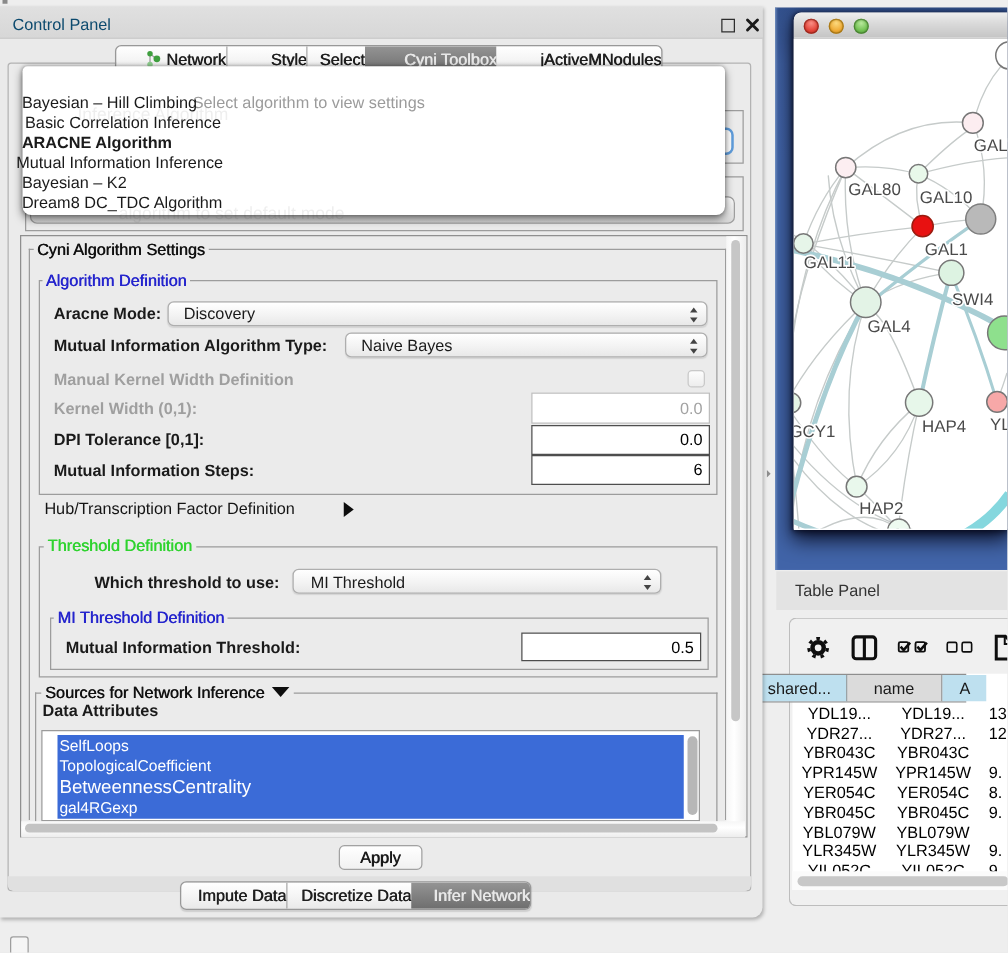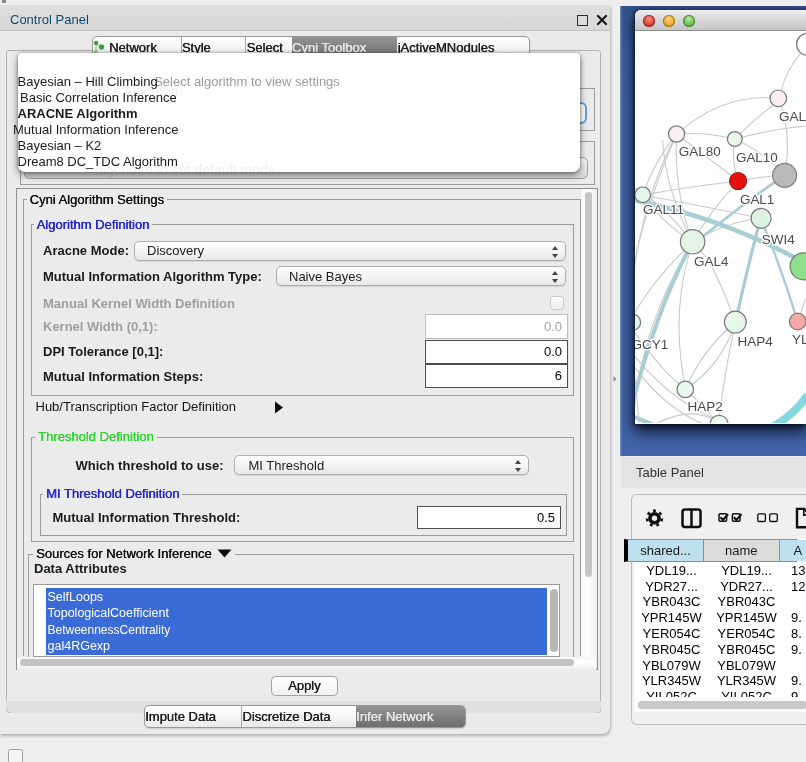--- a/index.html
+++ b/index.html
@@ -15,21 +15,21 @@
   background:linear-gradient(#ffffff,#f2f2f2 60%,#e8e8e8);box-shadow:0 1px 1px rgba(0,0,0,0.10);
   display:flex;align-items:center;padding-left:12px;box-sizing:border-box;}
 .arr{position:absolute;width:7px;height:12px;}
 .arr:before{content:"";position:absolute;left:0;top:0;border:3.5px solid transparent;border-bottom:4.5px solid #434343;border-top:none;}
 .arr:after{content:"";position:absolute;left:0;bottom:0;border:3.5px solid transparent;border-top:4.5px solid #434343;border-bottom:none;}
 .tf{position:absolute;background:#fff;display:flex;align-items:center;justify-content:flex-end;
   padding-right:5px;box-sizing:border-box;}
 .seg{position:absolute;height:23px;border:1px solid #989898;border-radius:5px;
   background:linear-gradient(#ffffff,#f4f4f4 55%,#e9e9e9);box-shadow:0 1px 1px rgba(0,0,0,0.12);
   display:flex;align-items:stretch;box-sizing:border-box;overflow:hidden;}
-.seg .sg{display:flex;align-items:center;justify-content:flex-start;color:#1f1f1f;text-shadow:0.45px 0 0 currentColor;}
+.seg .sg{display:flex;align-items:center;justify-content:flex-end;color:#1f1f1f;text-shadow:0.45px 0 0 currentColor;}
 .seg .sep{width:1px;background:#a9a9a9;}
 .seg .dark{background:linear-gradient(#949494,#6e6e6e);color:#e8e8e8;}
 </style>
 </head>
 <body>
 <div class="page">
 <div class="abs" style="left:2px;top:0;width:4px;height:3px;background:#8a8a8a;"></div>
 
 <div class="abs" style="left:620px;top:6px;width:186px;height:449.5px;box-shadow:inset 2px 0 2px -1px rgba(140,170,215,0.8);background:linear-gradient(#32508c,#3f60a2 45px,#4164a8 120px,#4164a8);overflow:hidden;">
   <div class="abs" style="left:15.4px;top:3.5px;width:171px;height:414px;border-radius:6px 0 0 0;box-shadow:0 7px 16px 1px rgba(0,0,15,0.8), 0 2px 5px rgba(0,0,15,0.5), -1px 0 3px rgba(0,0,20,0.35);background:#fff;"></div>
@@ -141,21 +141,21 @@
   </g>
   <g fill="none" stroke="#0e0e0e" stroke-width="2.1">
     <path d="M89.5,14.3 l2.4,2.7 l5.2,-5.9"></path>
     <path d="M102.9,14.3 l2.4,2.7 l5.2,-5.9"></path>
   </g>
   <path d="M166,24.2 v-18.3 h7.2 l6,6 v12.3 z" fill="none" stroke="#0e0e0e" stroke-width="2.4"></path>
   <path d="M172.8,5.9 v6.2 h6.2" fill="none" stroke="#0e0e0e" stroke-width="1.6"></path>
 </svg>
 
 <div class="abs" style="left:633.5px;top:539px;width:172.5px;height:173px;background:#ffffff;"></div>
-<div class="abs" style="left:624px;top:539px;width:173px;height:23px;border-top:1px solid #8e8e8e;border-bottom:1px solid #8e8e8e;border-left:4px solid #000000;box-sizing:border-box;">
+<div class="abs" style="left:600px;top:539px;width:173px;height:23px;border-top:1px solid #8e8e8e;border-bottom:1px solid #8e8e8e;border-left:2px solid #000000;box-sizing:border-box;">
   <div class="abs" style="left:0;top:0;width:75px;height:21px;background:#bee0ef;border-right:1px solid #8e8e8e;display:flex;align-items:center;justify-content:center;">shared...</div>
   <div class="abs" style="left:76px;top:0;width:74.5px;height:21px;background:#dbdbdb;border-right:1px solid #8e8e8e;display:flex;align-items:center;justify-content:center;">name</div>
   <div class="abs" style="left:151.5px;top:0;width:21px;height:21px;background:#bee0ef;padding-left:14px;display:flex;align-items:center;">A</div>
 </div>
 <div class="row" style="left:634.5px;top:562.5px;width:74px;height:15.8px;justify-content:center;color:#000;">YDL19...</div>
 <div class="row" style="left:709.5px;top:562.5px;width:74px;height:15.8px;justify-content:center;color:#000;">YDL19...</div>
 <div class="row" style="left:791px;top:562.5px;width:15px;height:15.8px;color:#000;">13</div>
 <div class="row" style="left:634.5px;top:578.3px;width:74px;height:15.8px;justify-content:center;color:#000;">YDR27...</div>
 <div class="row" style="left:709.5px;top:578.3px;width:74px;height:15.8px;justify-content:center;color:#000;">YDR27...</div>
 <div class="row" style="left:791px;top:578.3px;width:15px;height:15.8px;color:#000;">12</div>
@@ -239,32 +239,32 @@
 <div class="gtitle" style="left:33px;top:547px;color:#111;display:flex;align-items:center;">Sources for Network Inference&nbsp;<svg width="15" height="9" viewBox="0 0 15 9" style="margin-left:2px;">
         <path d="M0.5,0.5 L14.5,0.5 L7.5,8.5 Z" fill="#0d0d0d"></path>
       </svg></div>
 
 <div class="row b" style="left:34px;top:560px;height:17px;text-align:center;">Data Attributes</div>
 
 <div class="abs" style="left:32.5px;top:584px;width:527.5px;height:72.5px;border:1px solid #9a9a9a;background:#fff;box-sizing:border-box;"></div>
 <div class="abs" style="left:46px;top:588.4px;width:500.5px;height:66.4px;background:#3b6bd7;"></div>
 <div class="row" style="left:47.5px;top:588.4px;height:16.6px;color:#fff;font-size:12.5px;">SelfLoops</div>
 <div class="row" style="left:47.5px;top:605px;height:16.6px;color:#fff;font-size:12.5px;">TopologicalCoefficient</div>
-<div class="row" style="left:47.5px;top:621.6px;height:16.6px;color:#fff;font-size:12px;">BetweennessCentrality</div>
+<div class="row" style="left:47.5px;top:621.6px;height:16.6px;color:#fff;font-size:15px;">BetweennessCentrality</div>
 <div class="row" style="left:47.5px;top:638.2px;height:16.6px;color:#fff;font-size:12.5px;">gal4RGexp</div>
 <div class="abs" style="left:549.5px;top:589px;width:8.5px;height:63px;border-radius:4.2px;background:#b7b7b7;"></div>
 
 <div class="abs" style="left:581px;top:189px;width:15.5px;height:480px;background:linear-gradient(90deg,#f6f6f6,#ffffff 40%,#ececec);"></div>
 <div class="abs" style="left:584.5px;top:192px;width:7.5px;height:384.5px;border-radius:4px;background:#c6c6c6;"></div>
 <div class="abs" style="left:17px;top:656.5px;width:579px;height:13px;background:linear-gradient(#f6f6f6,#ffffff 40%,#ececec);"></div>
 <div class="abs" style="left:20px;top:658.8px;width:554px;height:7.4px;border-radius:3.7px;background:#c3c3c3;"></div>
 
 <div class="abs" style="left:270.5px;top:676px;width:67.5px;height:19.5px;border:1px solid #a2a2a2;border-radius:4.5px;background:linear-gradient(#ffffff,#f1f1f1);display:flex;align-items:center;justify-content:center;box-sizing:border-box;text-shadow:0.45px 0 0 currentColor;">Apply</div>
 
-<div class="seg" style="left:144px;top:705.2px;width:322px;">
+<div class="seg" style="left:144px;top:705.2px;width:281px;">
   <div class="sg" style="width:99px;">Impute Data</div>
       <div class="sep"></div>
   <div class="sg" style="width:117px;">Discretize Data</div>
   <div class="sg dark" style="width:112px;">Infer Network</div>
 </div>
 
 <div class="seg" style="left:92px;top:35.5px;width:438px;">
   <div class="sg" style="width:88px;">
     <svg width="12" height="14" viewBox="0 0 12 14" style="margin-right:4px;">
           <g stroke="#9a9a9a" stroke-width="1">

